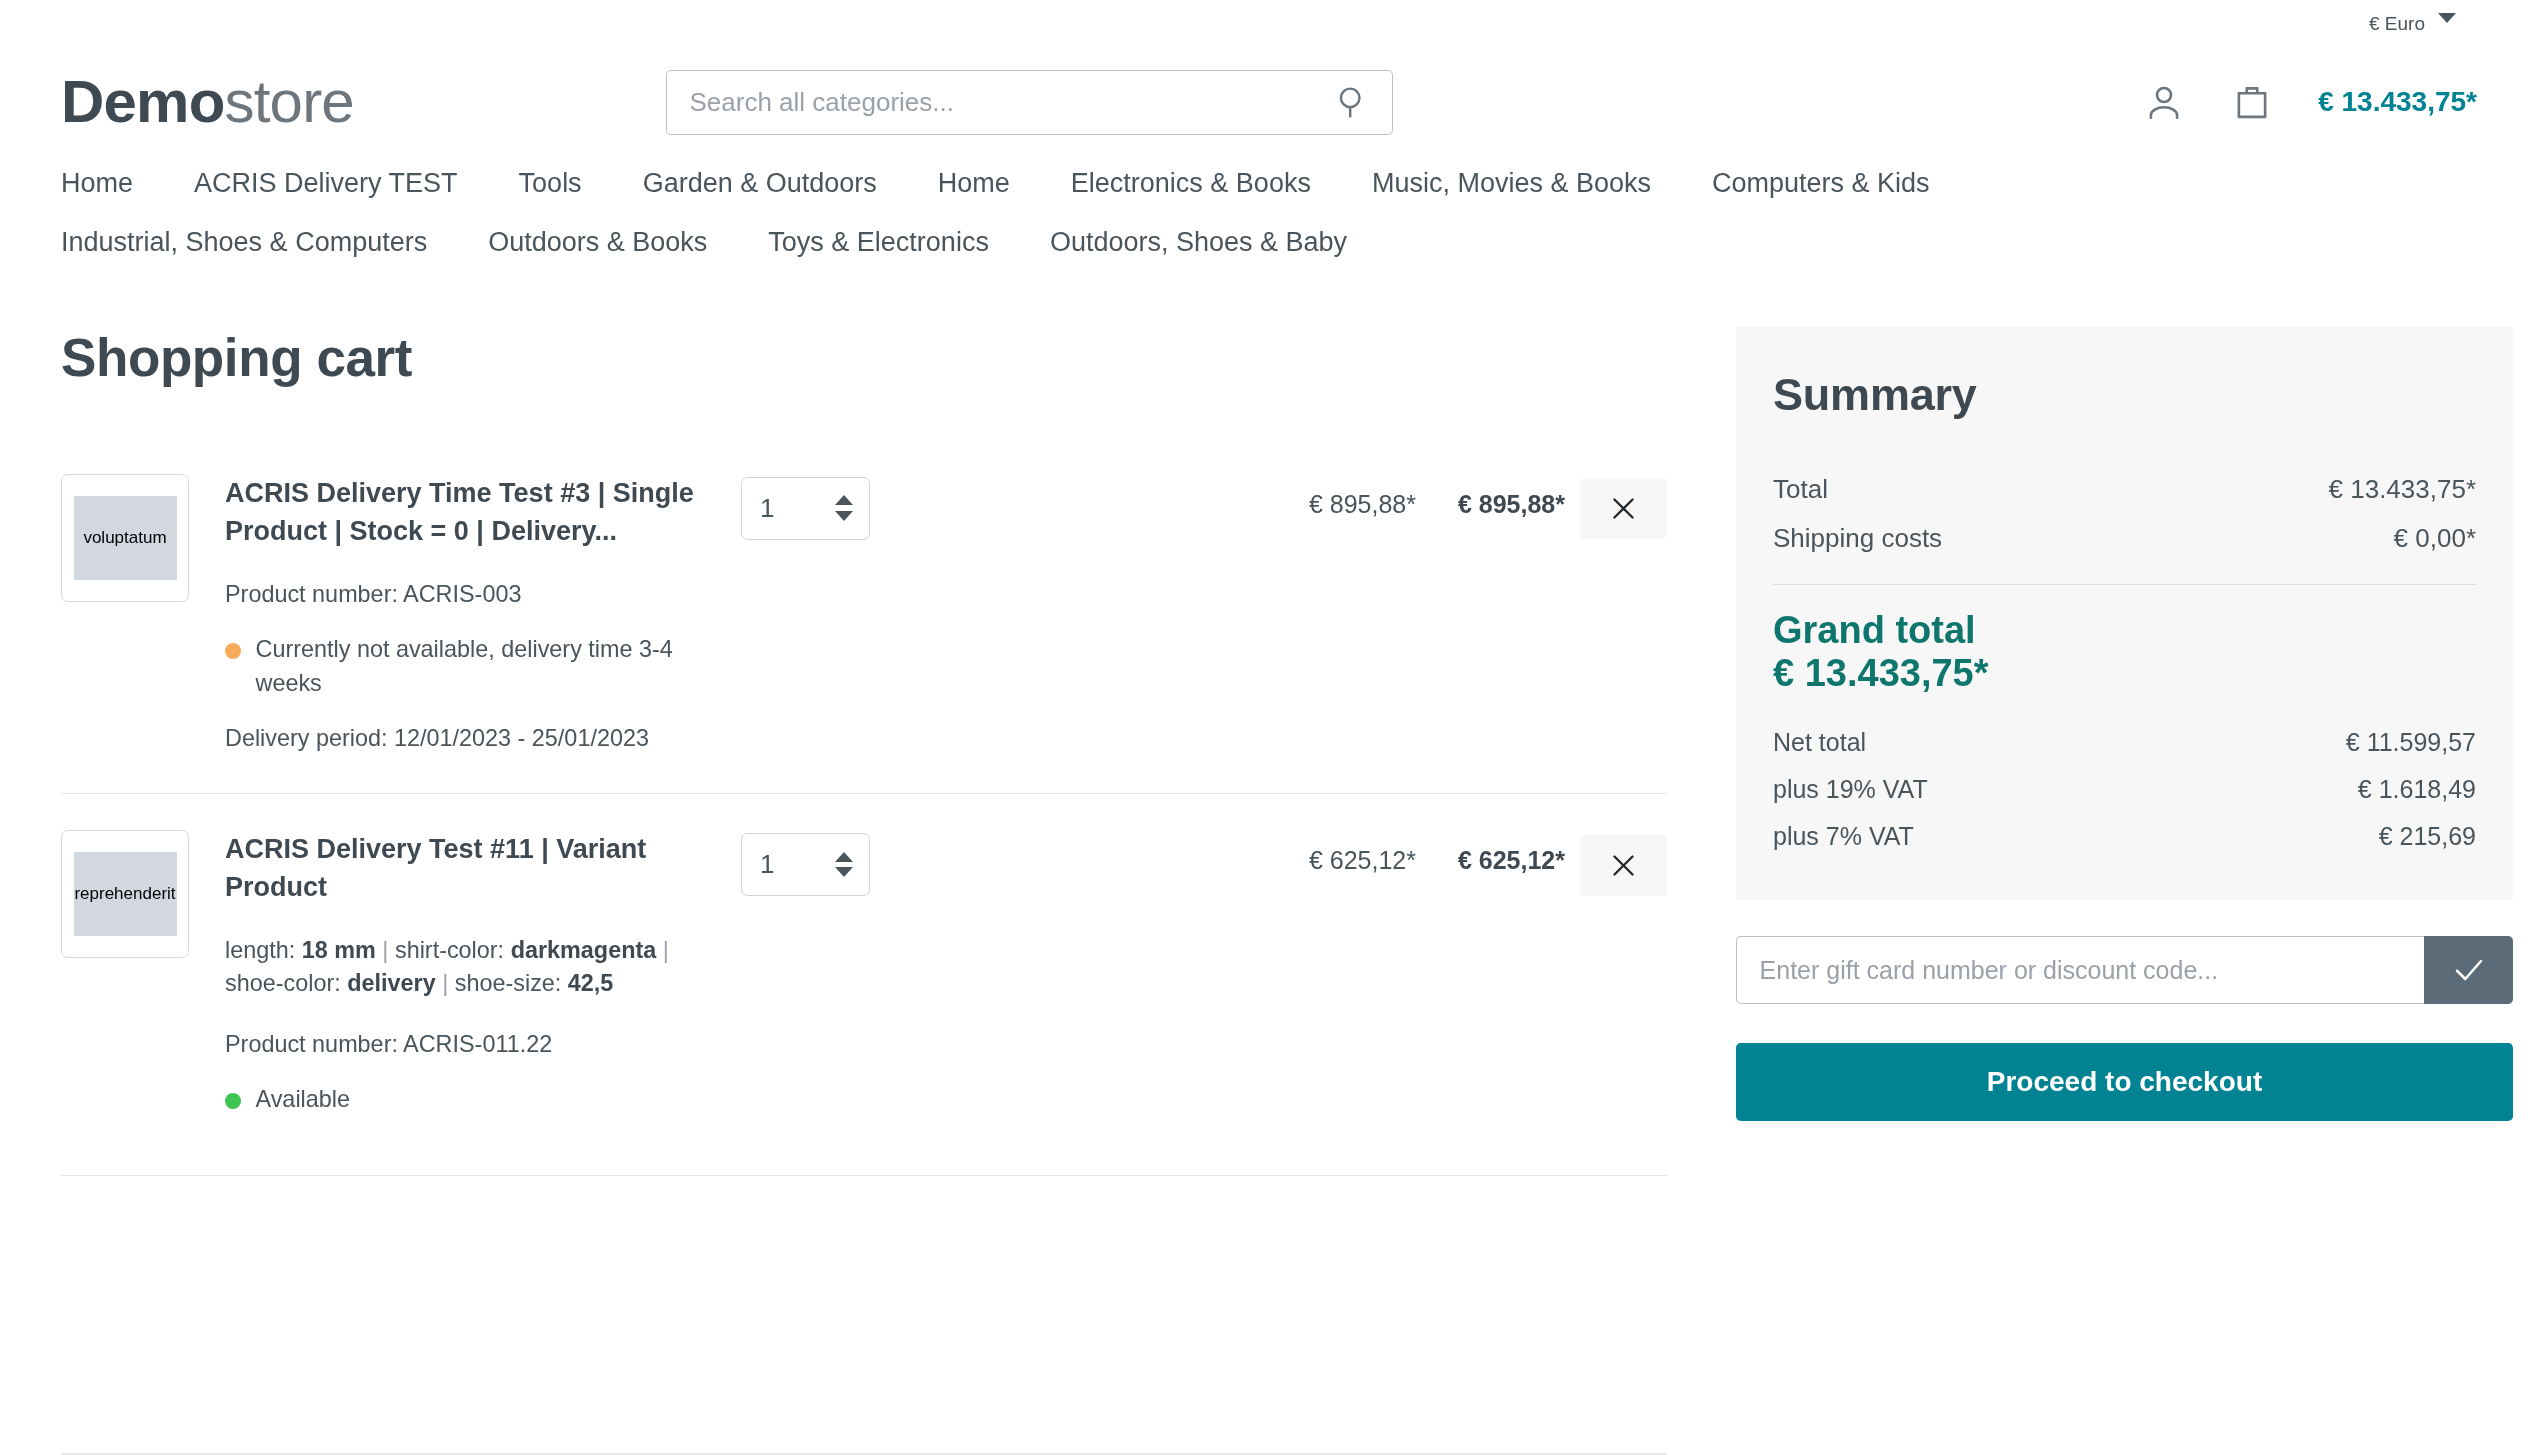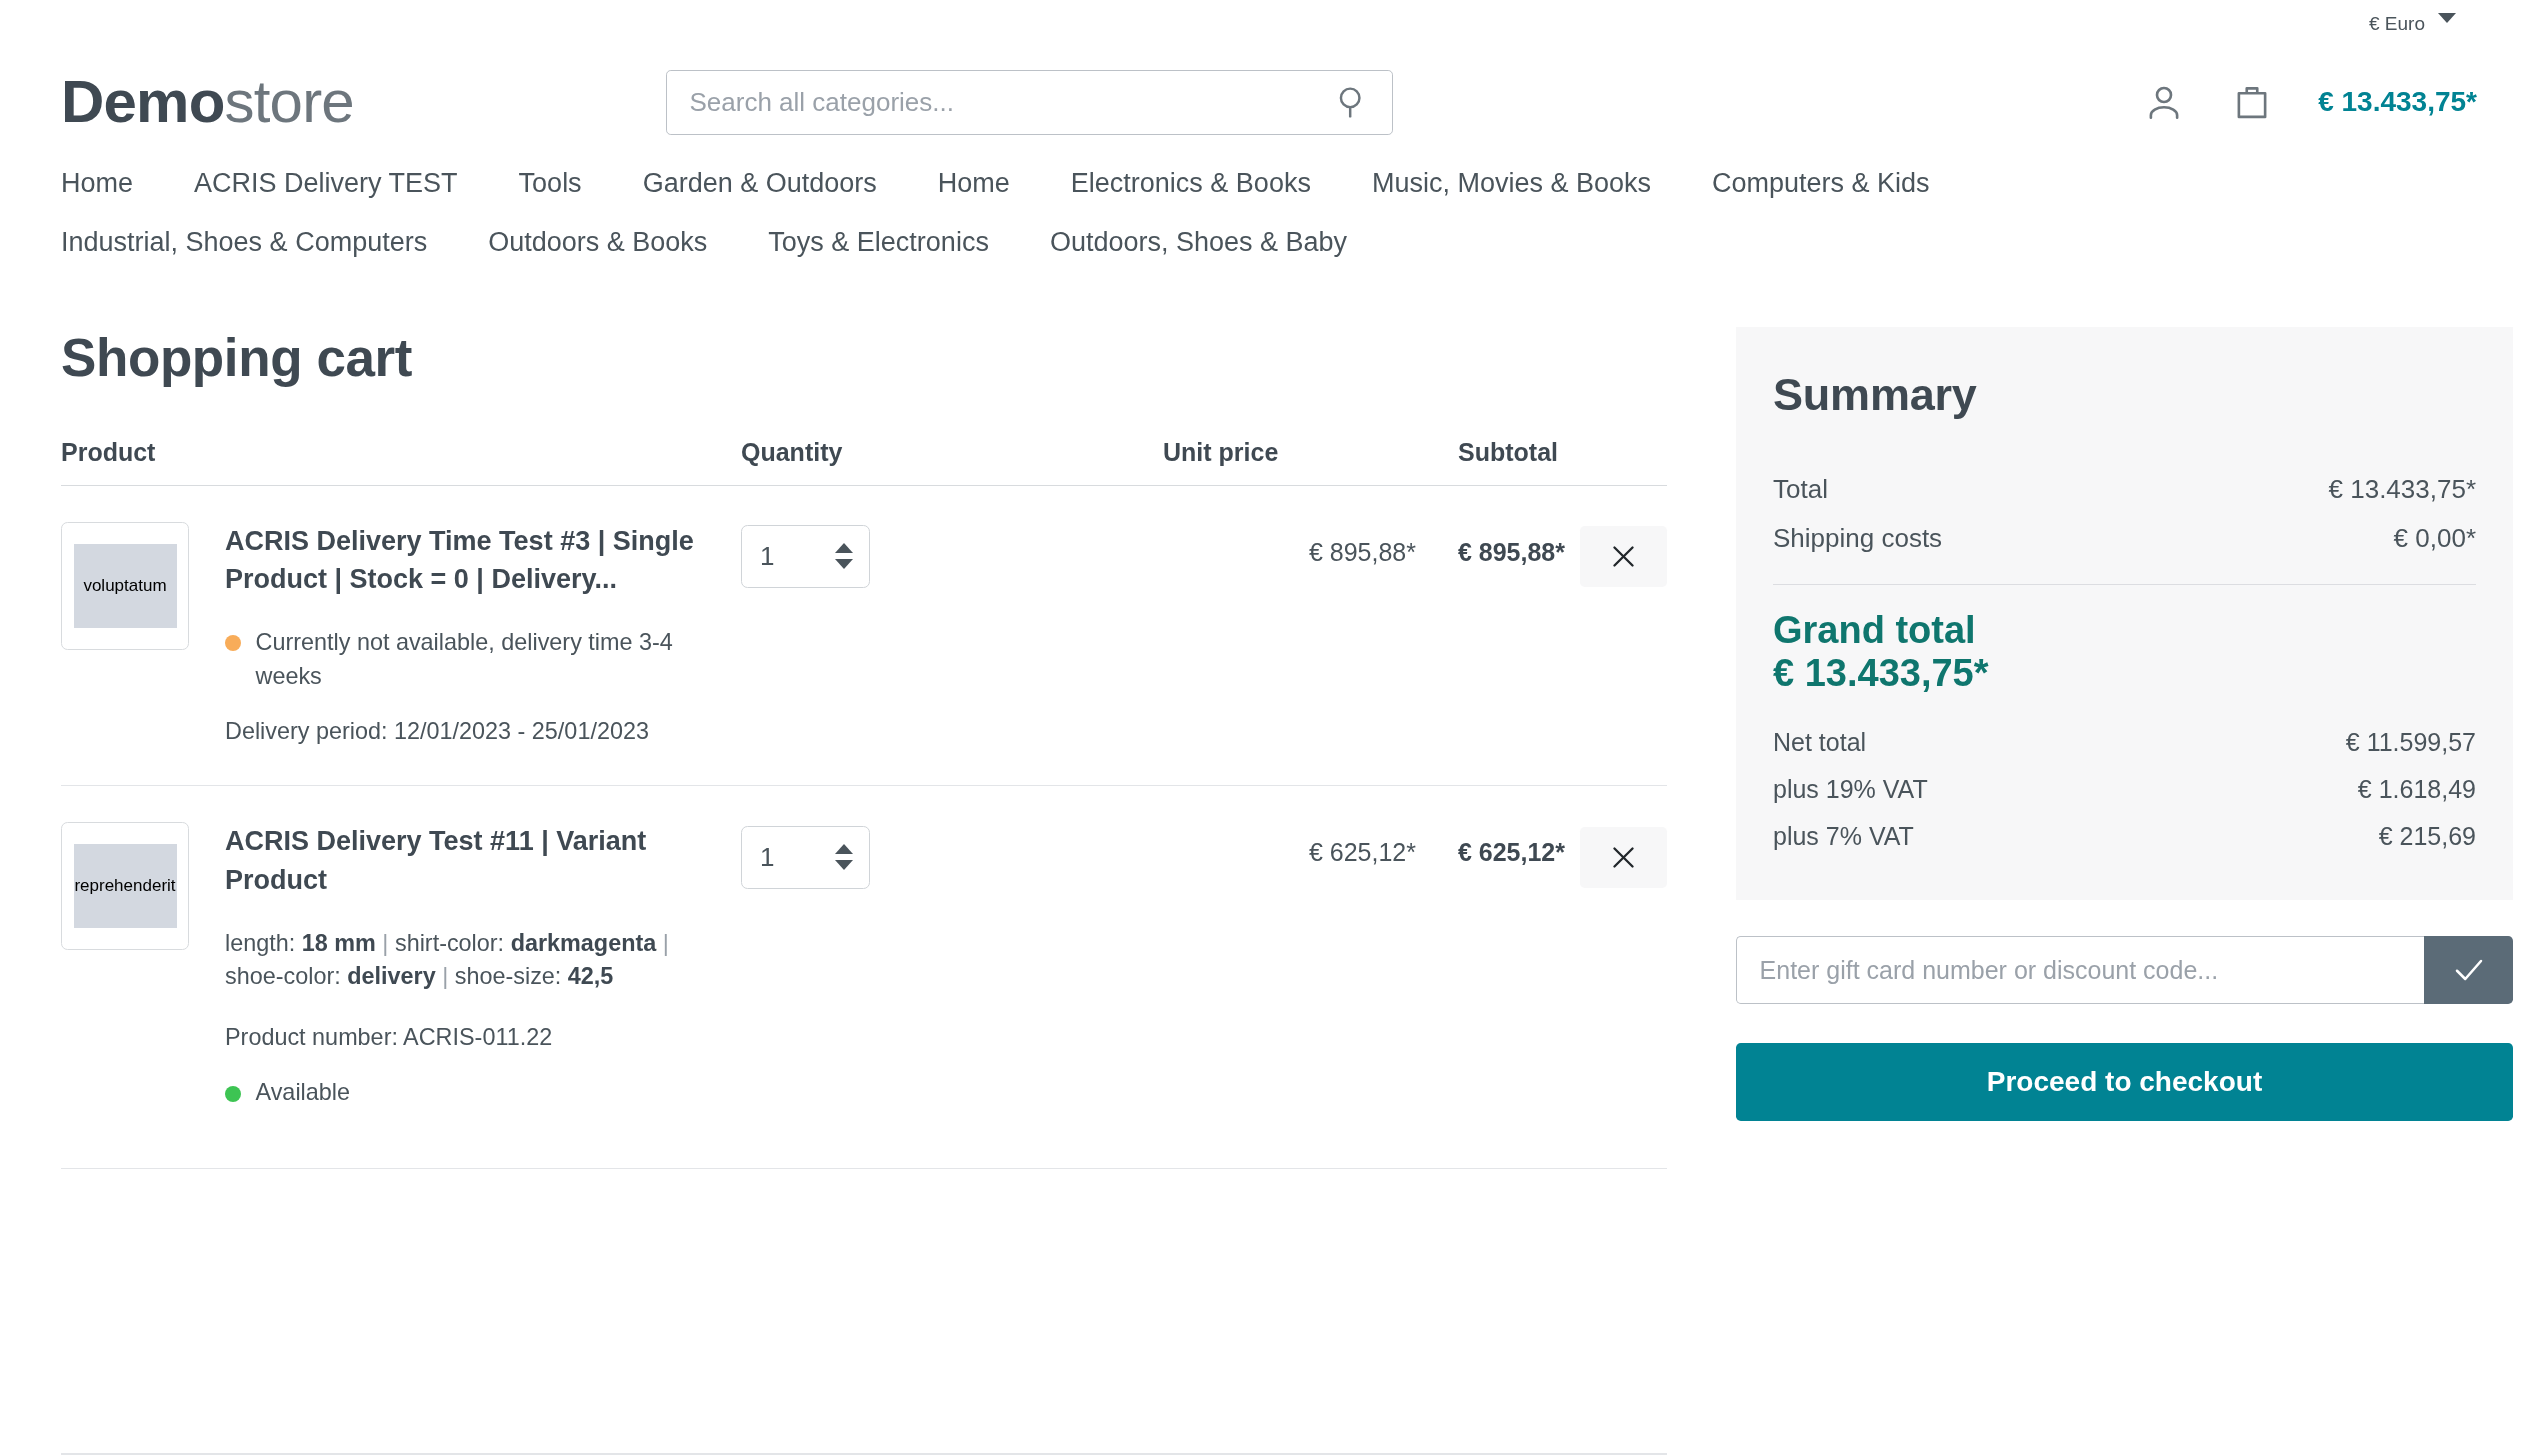--- a/index.html
+++ b/index.html
@@ -453,35 +453,29 @@
     <a class="nav-item">Toys &amp; Electronics</a>
     <a class="nav-item">Outdoors, Shoes &amp; Baby</a>
   </nav>
 
   <div class="main">
 
     <div class="cart-col">
 
       <h1 class="page-title">Shopping cart</h1>
 
-      <div class="cart-head">
-        <div class="col-product">Product</div>
-        <div class="col-qty">Quantity</div>
-        <div class="col-unit">Unit price</div>
-        <div class="col-subtotal">Subtotal</div>
-        <div class="col-remove"></div>
-      </div>
 
       <div class="cart-row">
         <div class="col-product prod-cell">
           <div class="thumb">
             <div class="thumb-inner">voluptatum</div>
           </div>
           <div class="prod-info">
             <div class="prod-title">ACRIS Delivery Time Test #3 | Single Product | Stock = 0 | Delivery...</div>
+            <div class="prod-number">Product number: ACRIS-003</div>
             <div class="stock-line">
               <span class="dot warn"></span>
               <span>Currently not available, delivery time 3-4 weeks</span>
             </div>
             <div class="delivery-line">Delivery period: 12/01/2023 - 25/01/2023</div>
           </div>
         </div>
 
         <div class="col-qty qty-wrap">
           <div class="qty-box">

